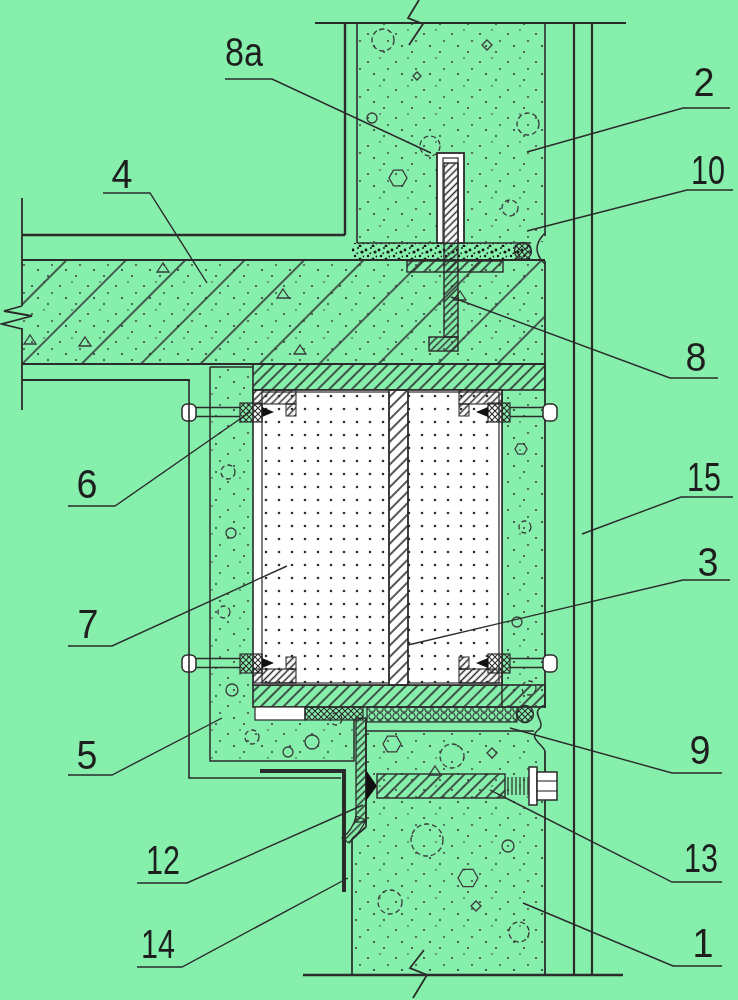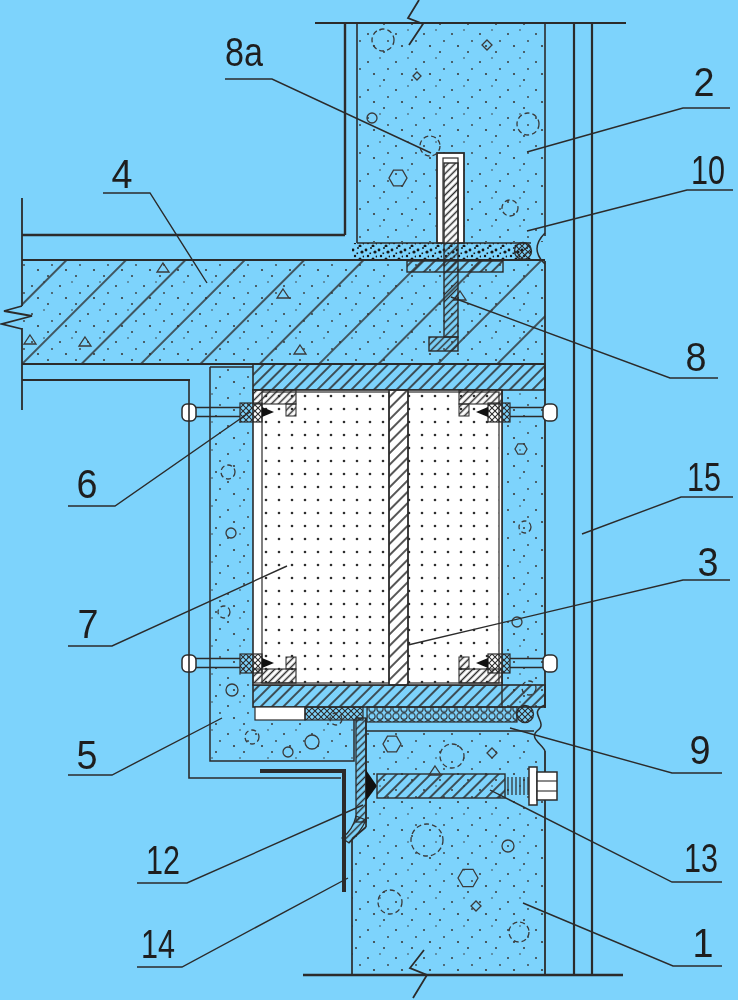--- a/index.html
+++ b/index.html
@@ -1,16 +1,16 @@
 <!DOCTYPE html>
 <html><head>
 <meta charset="utf-8">
 <style>
   html,body{margin:0;padding:0;background:#ffffff;}
-  .figure-wrap{width:738px;height:1000px;position:relative;background:#7dd3fc;}
+  .figure-wrap{width:738px;height:1000px;position:relative;background:#86efac;}
   svg{display:block;}
   text.callout{font-family:"Liberation Sans", sans-serif;font-size:40px;fill:#1e1e1e;}
   .ln{stroke:#2b2b2b;fill:none;}
   .agg{stroke:#3a3a3a;fill:none;stroke-width:1.3;}
   .aggd{stroke:#3a3a3a;fill:none;stroke-width:1.3;stroke-dasharray:5 3;}
   .leader{stroke:#2b2b2b;stroke-width:1.4;fill:none;}
 </style>
 </head>
 <body>
 

